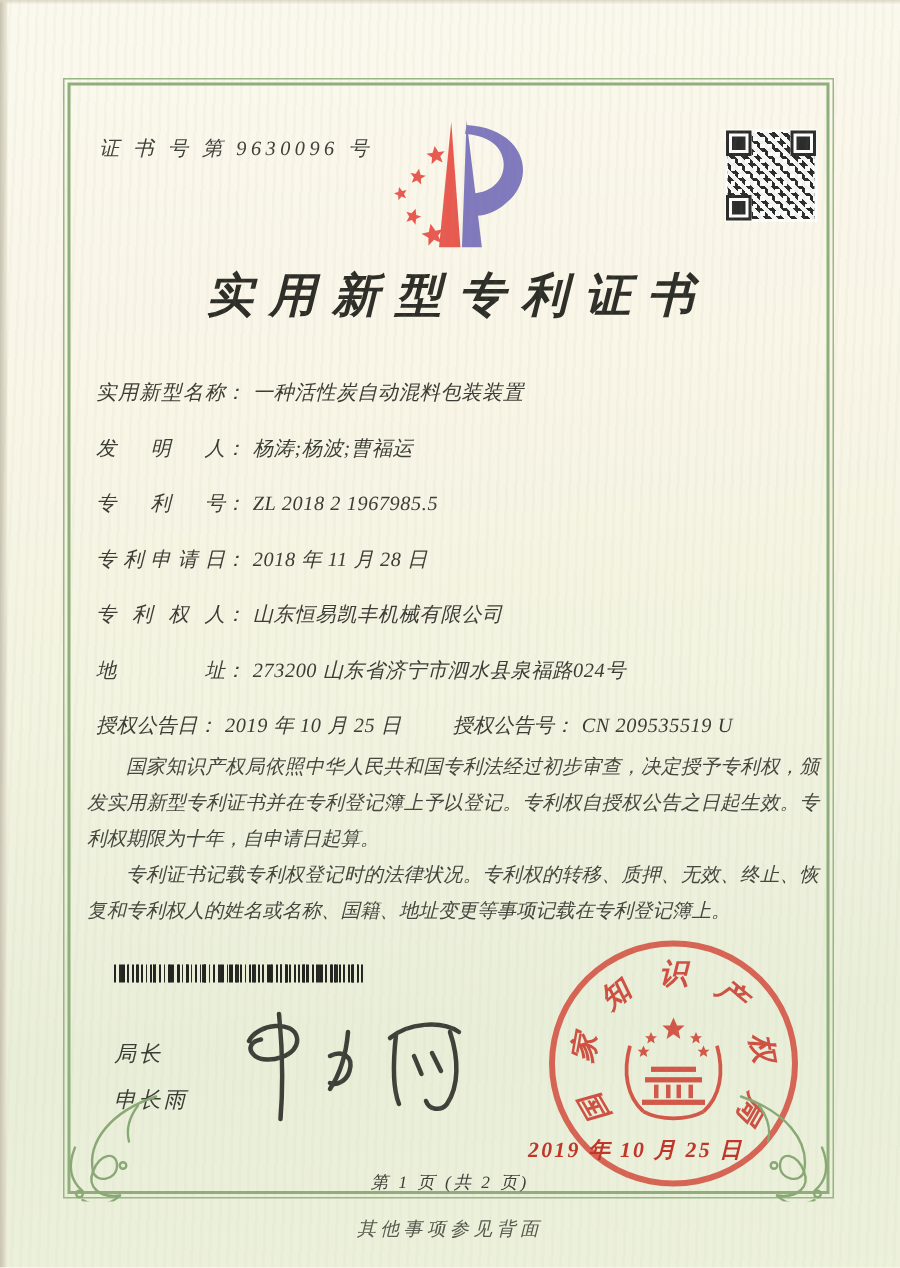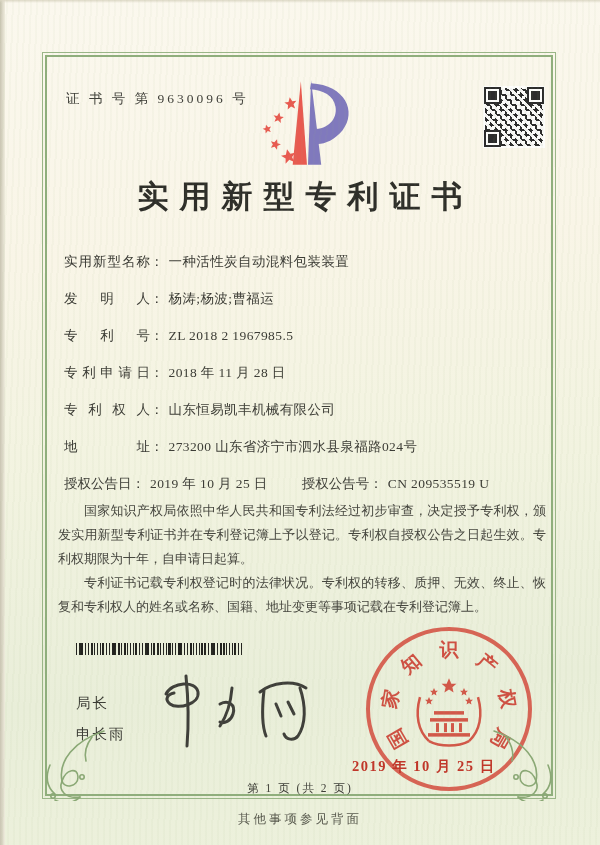--- a/index.html
+++ b/index.html
@@ -4,20 +4,21 @@
 <style>
   html,body{margin:0;padding:0;}
   body{
     width:600px;height:845px;position:relative;overflow:hidden;
     font-family:"Liberation Serif","DejaVu Serif",serif;
     background:#fbf8ee;
   }
   .page{
     position:absolute;inset:0;
     background:linear-gradient(176deg,#fbf8ee 0%,#f9f5e7 30%,#f2f3e0 55%,#e9eed9 80%,#edf1dc 100%);
+    font-style:italic;
   }
   .page::after{
     content:"";position:absolute;inset:0;pointer-events:none;
     background:repeating-linear-gradient(92deg,rgba(150,175,120,.05) 0 2px,transparent 2px 6px);
   }
   .scan-edge-left{position:absolute;left:0;top:0;bottom:0;width:5px;
     background:linear-gradient(90deg,#c9c4b2,#efecdd);}
   .scan-edge-top{position:absolute;left:0;top:0;right:0;height:3px;
     background:linear-gradient(180deg,#ddd8c6,rgba(238,235,221,0));}
 

